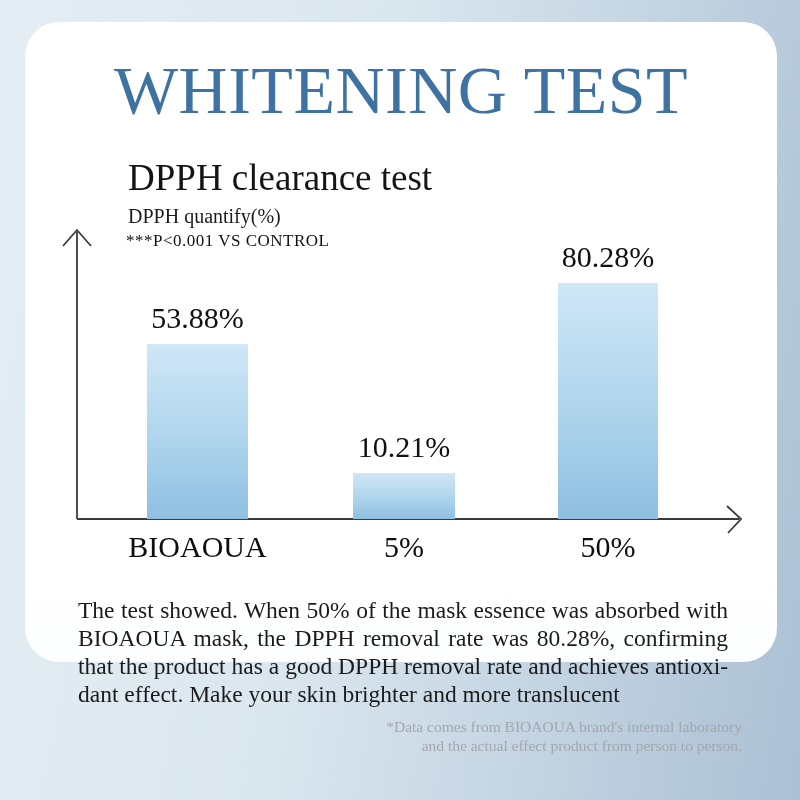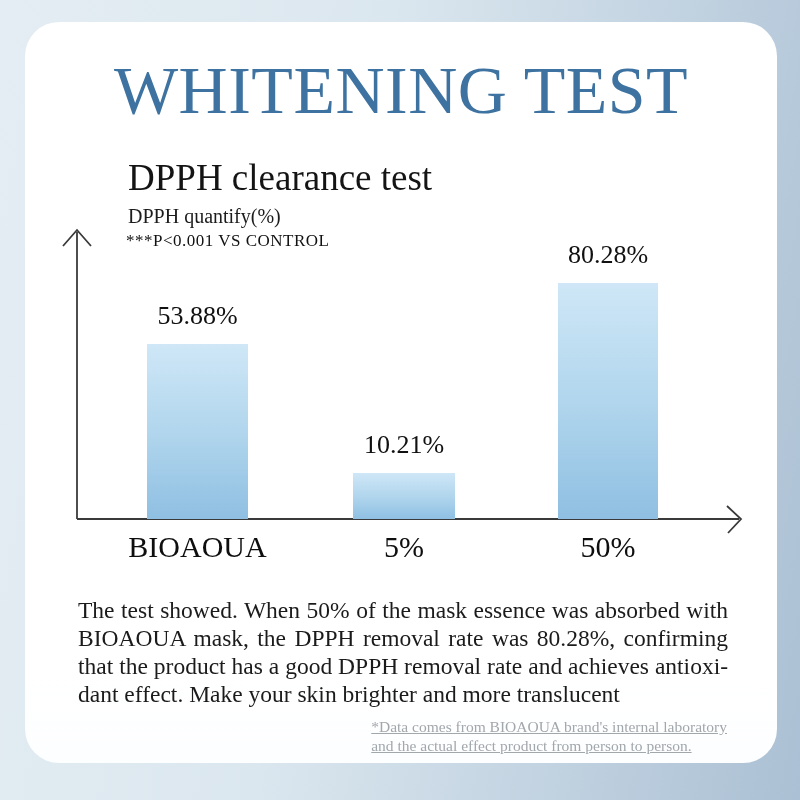--- a/index.html
+++ b/index.html
@@ -6,21 +6,21 @@
   body {
     width: 800px; height: 800px;
     background: linear-gradient(100deg, #e4edf3 0%, #dbe7ef 42%, #abc0d4 100%);
     font-family: "Liberation Serif", serif;
     position: relative;
     overflow: hidden;
   }
   .card {
     position: absolute;
     left: 25px; top: 22px;
-    width: 752px; height: 741px;
+    width: 752px; height: 640px;
     background: linear-gradient(180deg, #ffffff 0%, #ffffff 85%, #fdfeff 100%);
     border-radius: 34px;
   }
   .title {
     position: absolute;
     left: 0; top: 34px; width: 100%;
     text-align: center;
     font-size: 68px;
     line-height: 1.0;
     color: #3e73a1;
@@ -52,21 +52,21 @@
   }
   .chart { position: absolute; left: 0; top: 0; width: 752px; height: 748px; }
   .axes { position: absolute; left: 0; top: 0; }
   .bar {
     position: absolute;
     background: linear-gradient(180deg, #cfe7f7 0%, #aed4ec 55%, #8fbfe2 100%);
   }
   .value-label {
     position: absolute;
     transform: translateX(-50%);
-    font-size: 26px;
+    font-size: 30px;
     color: #111111;
     white-space: nowrap;
   }
   .x-label {
     position: absolute;
     transform: translateX(-50%);
     font-size: 30px;
     color: #0e0e0e;
     white-space: nowrap;
   }
@@ -75,25 +75,25 @@
     left: 53px; top: 574px;
     width: 650px;
     font-size: 23.5px;
     line-height: 28px;
     color: #1b1b1b;
   }
   .paragraph .line { text-align: justify; text-align-last: justify; }
   .paragraph .line:last-child { text-align-last: left; }
   .footer {
     position: absolute;
-    right: 50px; top: 695px;
+    right: 35px; top: 695px;
+    text-align: right;
     font-size: 15.5px;
     line-height: 19px;
     color: #a2a7ac;
-    text-decoration: underline;
   }
 </style>
 </head>
 <body>
 
 <div class="card">
 
   <div class="title">WHITENING TEST</div>
 
   <div class="subtitle">DPPH clearance test</div>

